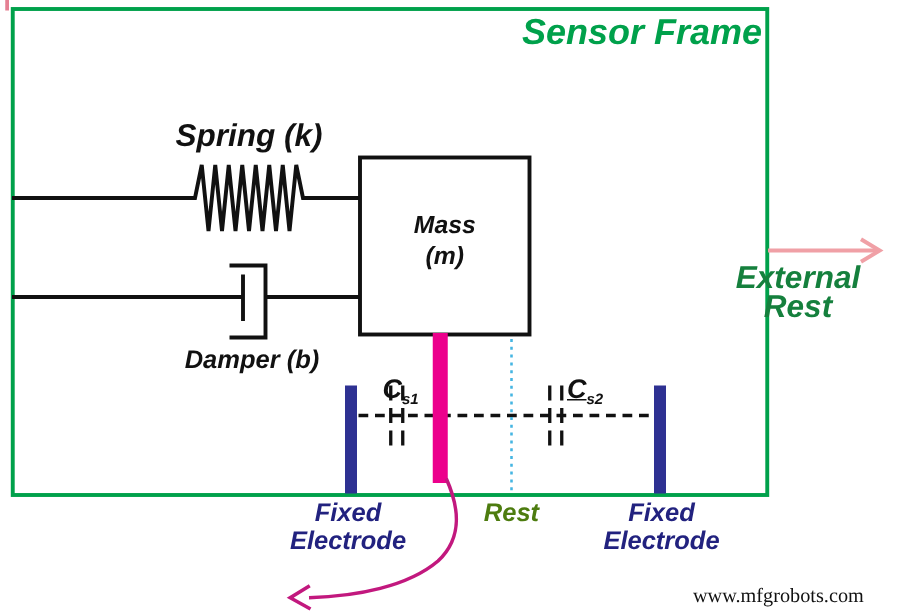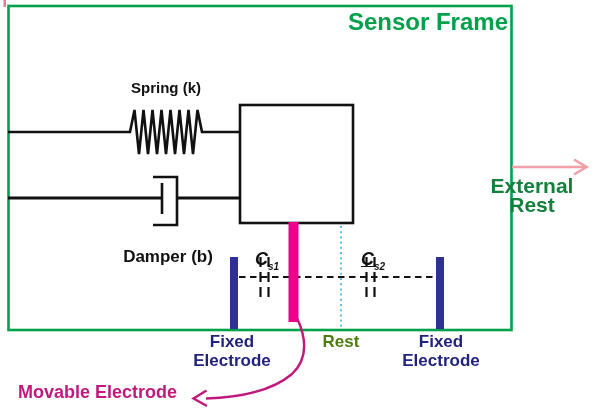--- a/index.html
+++ b/index.html
@@ -1,30 +1,30 @@
 <!DOCTYPE html>
 <html><head>
 <meta charset="utf-8">
 <style>
   html,body{margin:0;padding:0;background:#fff;}
   .stage{
     position:relative;width:600px;height:410px;background:#ffffff;
     font-family:"Liberation Sans",sans-serif;overflow:hidden;
   }
   .stage svg{position:absolute;left:0;top:0;}
-  .lbl{position:absolute;font-weight:bold;white-space:nowrap;}
+  .lbl{position:absolute;font-weight:bold;font-style:italic;white-space:nowrap;}
   .lbl.center{text-align:center;white-space:normal;}
   .title{left:300px;top:8px;width:208px;text-align:right;font-size:24px;color:#00A14B;letter-spacing:0px;}
-  .spring-lbl{left:110px;top:79px;width:112px;text-align:center;font-size:15px;color:#111;}
-  .damper-lbl{left:112px;top:247px;width:112px;text-align:center;font-size:17px;color:#111;}
+  .spring-lbl{left:110px;top:79px;width:112px;text-align:center;font-size:21px;color:#111;}
+  .damper-lbl{left:112px;top:230px;width:112px;text-align:center;font-size:17px;color:#111;}
   .mass-lbl{left:240px;top:140px;width:113px;text-align:center;font-size:16.5px;line-height:21px;color:#111;}
   .cap-lbl{position:absolute;font-weight:bold;font-style:italic;font-size:18px;color:#111;margin-top:16px;}
   .cap-lbl sub{font-size:10px;font-weight:bold;}
   .cap-cs1{left:255px;top:233px;}
-  .cap-cs2{left:361px;top:233px;text-decoration:underline;}
+  .cap-cs2{left:378px;top:233px;text-decoration:underline;}
   .external-lbl{left:490px;top:176px;width:84px;text-align:center;font-size:21px;line-height:19px;color:#15803d;}
   .fixed-left{left:176px;top:332px;width:112px;font-size:17px;line-height:19px;color:#22227F;}
   .rest-lbl{left:285px;top:332px;width:112px;font-size:17px;line-height:19px;color:#4d7c0f;}
   .fixed-right{left:385px;top:332px;width:112px;font-size:17px;line-height:19px;color:#22227F;}
   .movable-lbl{left:18px;top:382px;font-size:18px;color:#C2187E;}
   .watermark{position:absolute;left:462px;top:389px;font-size:13.5px;color:#111;
     font-family:"Liberation Serif",serif;font-style:normal;font-weight:normal;white-space:nowrap;}
 </style>
 </head>
 <body>
@@ -66,20 +66,24 @@
     <path d="M297.5,319 C306,338 309,358 292,374 C272,391 238,397.5 206,398.5" fill="none" stroke="#C2187E" stroke-width="2.4"></path>
     <polyline points="206.5,390.5 193.5,398.5 207,406" fill="none" stroke="#C2187E" stroke-width="2.4"></polyline>
   </svg>
 
   <div class="lbl title">Sensor Frame</div>
 
   <div class="lbl spring-lbl">Spring (k)</div>
 
   <div class="lbl damper-lbl">Damper (b)</div>
 
+  <div class="lbl mass-lbl center">
+    <span>Mass</span><br>
+    <span>(m)</span>
+  </div>
 
   <div class="cap-lbl cap-cs1"><span>C</span><sub>s1</sub></div>
 
   <div class="cap-lbl cap-cs2"><span>C</span><sub>s2</sub></div>
 
   <div class="lbl external-lbl center">
     <span>External</span><br>
     <span>Rest</span>
   </div>
 
@@ -90,15 +94,15 @@
 
   <div class="lbl rest-lbl center">
     <span>Rest</span><br>
   </div>
 
   <div class="lbl fixed-right center">
     <span>Fixed</span><br>
     <span>Electrode</span>
   </div>
 
-  <div class="lbl movable-lbl">Movable Electrode</div>
 
+  <div class="watermark">www.mfgrobots.com</div>
 </div>
 
 </body></html>

